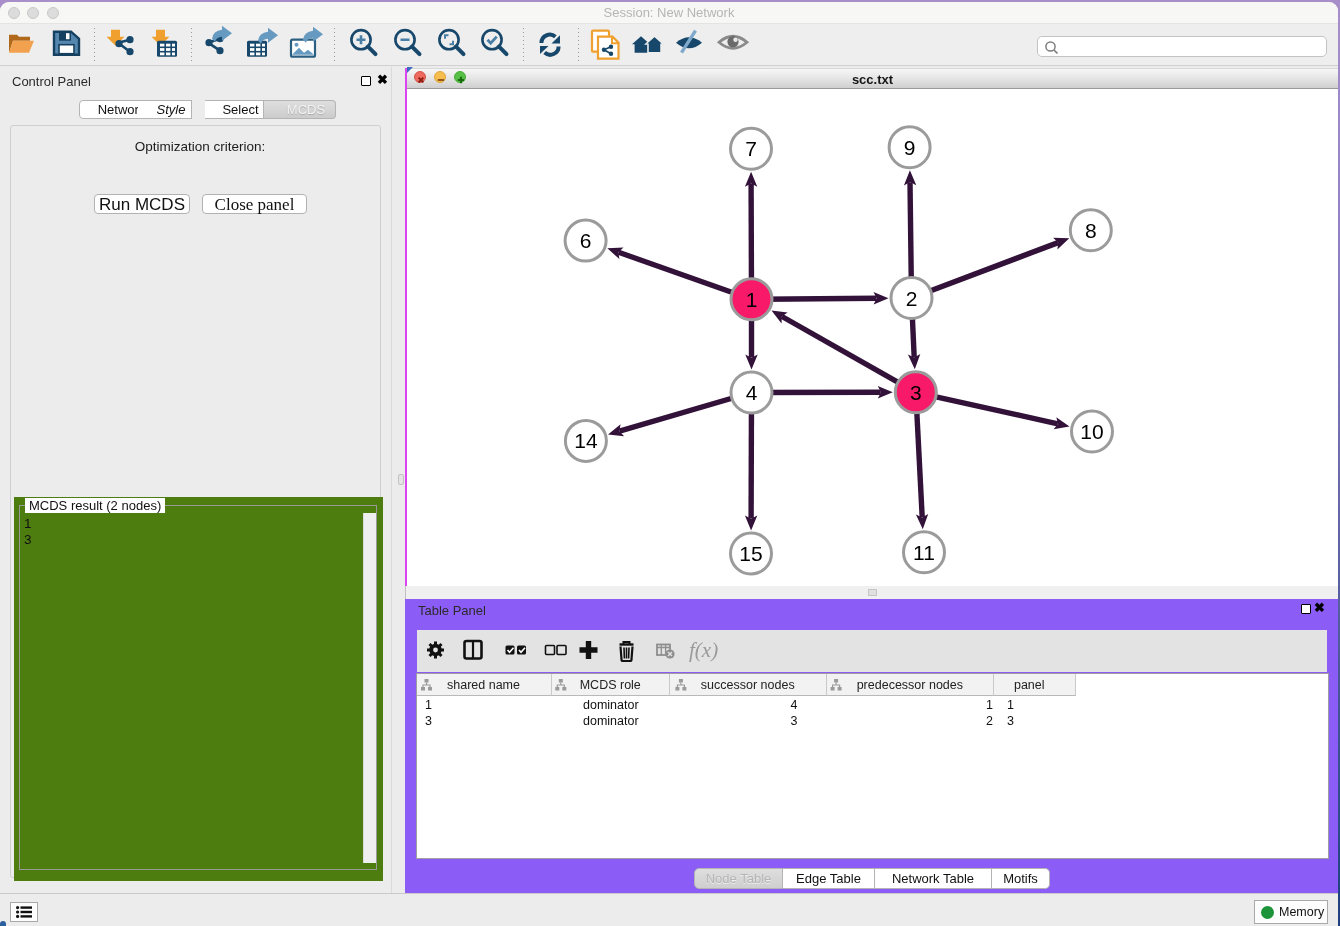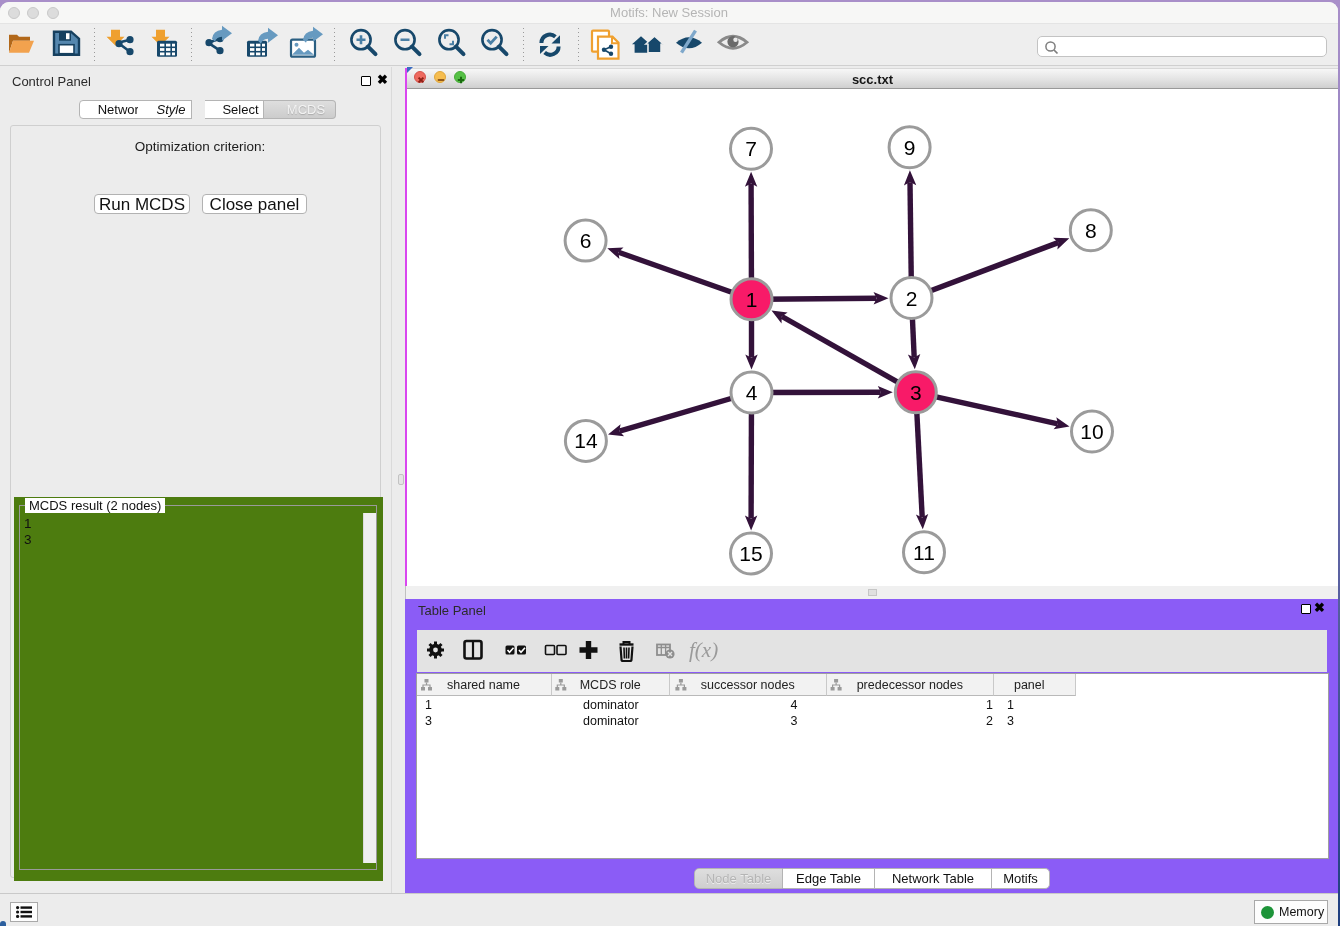--- a/index.html
+++ b/index.html
@@ -40,21 +40,21 @@
 .btab{position:absolute;top:0;height:21px;border:1px solid #b4b4b4;background:#fff;font-size:13px;font-weight:500;color:#111;text-align:center;line-height:19px;}
 
 #statusbar{position:absolute;left:0;top:891px;width:1338px;height:35px;background:#ececec;border-top:1px solid #c9c9c9;}
 </style></head>
 <body>
 <div id="win">
   <div id="titlebar">
     <div class="tl" style="left:8px;"></div>
     <div class="tl" style="left:27px;"></div>
     <div class="tl" style="left:47px;"></div>
-    <div id="ttext">Motifs: New Session</div>
+    <div id="ttext">Session: New Network</div>
   </div>
   <div id="toolbar">
     <svg id="tb-icons" style="position:absolute;left:0;top:0;" width="770" height="42" viewBox="0 25.3 770 42">
 
       <path d="M9,36 L9,54 L13,42 L30,42 L30,38 L19,38 L17,36 Z" fill="#b2681a"></path>
       <path d="M9,54 L13,42 L34,42 L29,54 Z" fill="#f2a24e"></path>
 
       <path d="M54,33 h17 l8,7 v16 h-25 Z" fill="#5587ae" stroke="#16405f" stroke-width="2.4"></path>
       <rect x="59" y="33" width="12" height="9" fill="#16405f"></rect>
       <rect x="66" y="34.5" width="3.5" height="6" fill="#fff"></rect>
@@ -170,21 +170,21 @@
     <div id="cphead">Control Panel</div>
     <div class="floatbox" style="left:361px;top:9px;"></div>
     <div class="xicon" style="left:377px;top:5px;">✖</div>
     <div class="tab" style="left:79px;width:72px;border-radius:4px 0 0 4px;">Network</div>
     <div class="tab" style="left:138px;width:54px;border-left:none;font-style:italic;">Style</div>
     <div class="tab" style="left:205px;width:59px;border-left:none;">Select</div>
     <div class="tab" id="mcdstab" style="left:264px;width:72px;border-left:none;border-radius:0 4px 4px 0;">MCDS</div>
     <div class="abs" style="left:10px;top:58px;width:371px;height:753px;background:#ececec;border:1px solid #cfcfcf;border-radius:3px;"></div>
     <div class="abs" style="left:55px;top:72px;width:290px;text-align:center;font-size:13.5px;color:#1b1b1b;">Optimization criterion:</div>
     <div class="btn" style="left:94px;top:127px;width:96px;height:20px;line-height:19px;">Run MCDS</div>
-    <div class="btn" style="left:202px;top:127px;width:105px;height:20px;line-height:19px;">Close panel</div>
+    <div class="btn" style="left:202px;top:127px;width:105px;height:20px;line-height:19px;font-family:Liberation Serif, serif;">Close panel</div>
     <div id="mcdsbox">
       <div id="mcdsborder"></div>
       <div id="mcdslegend">MCDS result (2 nodes)</div>
       <div class="abs" style="left:10px;top:19px;font-size:13.5px;color:#111;line-height:15.5px;">1<br>3</div>
       <div class="abs" style="left:349px;top:16px;width:13px;height:350px;background:#efefef;border-left:1px solid #dcdcdc;"></div>
     </div>
     </div>
   <div class="abs" style="left:398px;top:472px;width:6px;height:11px;background:#e4e4e4;border:1px solid #c2c2c2;border-radius:2px;"></div>
   <div id="netwin">
       <div style="position:absolute;left:0;top:-1px;width:0;height:0;border-top:6px solid #3a6cc2;border-right:6px solid transparent;z-index:5;"></div>

